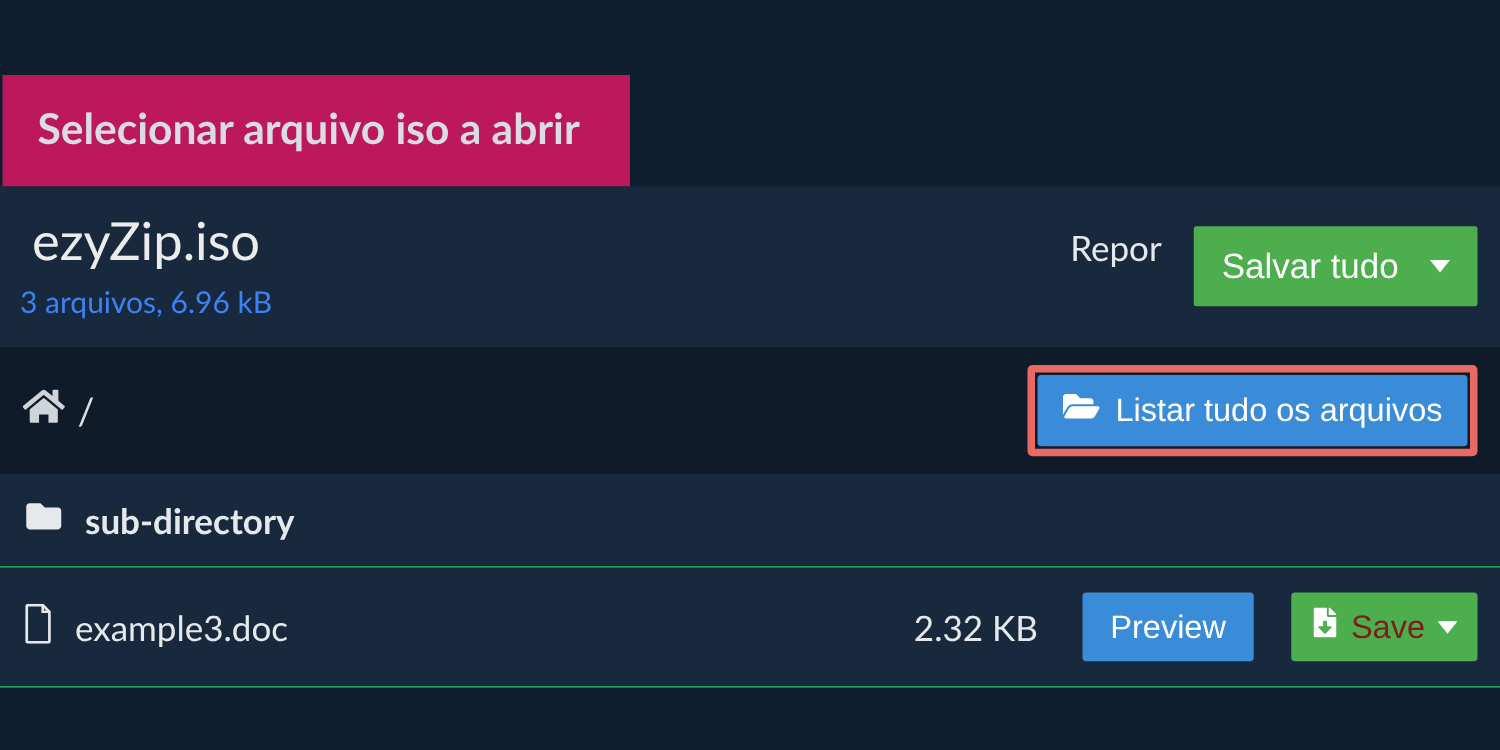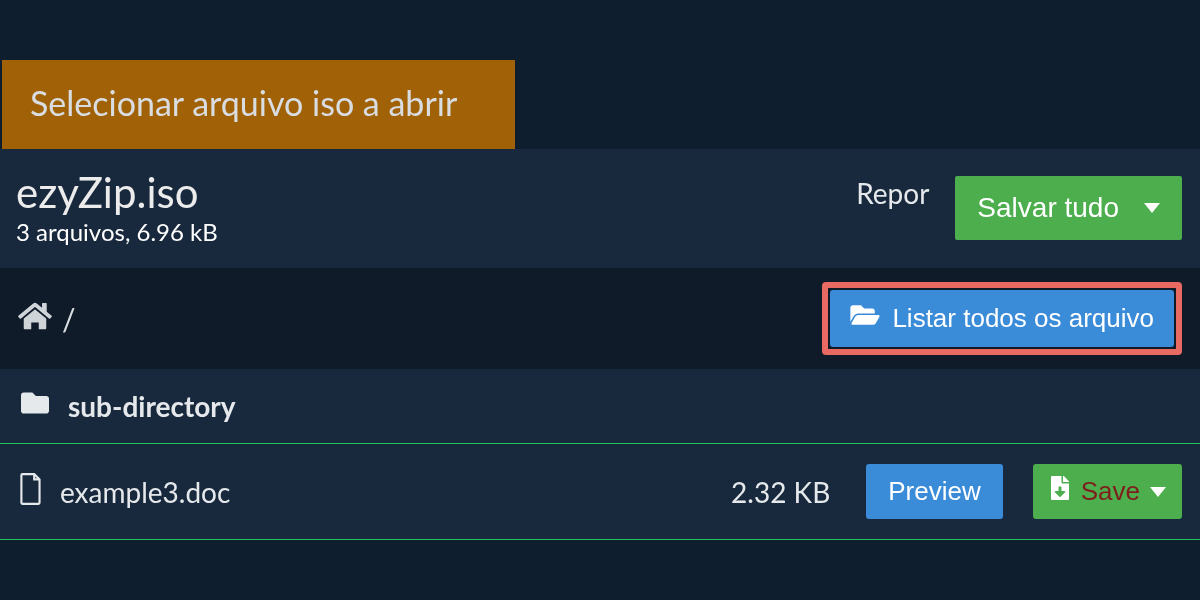--- a/index.html
+++ b/index.html
@@ -10,45 +10,46 @@
     width: 1200px;
     height: 600px;
     overflow: hidden;
   }
   .topbar {
     height: 60px;
     background: #0e1e2f;
   }
   .tab {
     display: inline-block;
-    background: #a16207;
+    background: #be185d;
     color: #d9dde1;
     font-size: 34px;
-    font-weight: 400;
-    padding: 22px 58px 26px 28px;
+    font-weight: 700;
+    padding: 22px 40px 26px 28px;
     margin-left: 2px;
   }
   .file-header {
     display: flex;
     align-items: center;
     justify-content: space-between;
     padding: 20px 18px 22px 16px;
     background: #18293d;
   }
   .file-title-block {}
   .file-title {
     font-size: 42px;
     font-weight: 400;
     color: #ececec;
     line-height: 1.1;
+    text-align: center;
   }
   .file-subtitle {
     font-size: 24px;
-    color: #ffffff;
-    margin-top: 2px;
+    color: #3b82f6;
+    margin-top: 12px;
   }
   .header-actions {
     display: flex;
     align-items: flex-start;
     gap: 26px;
   }
   .reset-link {
     font-size: 28px;
     color: #e6e9ec;
     cursor: pointer;
@@ -190,21 +191,21 @@
     </span>
     <span>/</span>
   </div>
   <div class="highlight-wrap">
     <button class="btn-blue">
       <span class="folder-open-icon">
         <svg viewBox="0 0 576 512">
             <path d="M572.694 292.093L500.27 416.248A63.997 63.997 0 01444.989 448H45.025c-18.523 0-30.064-20.093-20.731-36.093l72.424-124.155A64 64 0 01152 256h399.964c18.523 0 30.064 20.093 20.73 36.093zM152 224h328v-48c0-26.51-21.49-48-48-48H272l-64-64H48C21.49 64 0 85.49 0 112v278.046l69.077-118.418C86.214 242.25 117.989 224 152 224z"></path>
           </svg>
       </span>
-      <span>Listar todos os arquivo</span>
+      <span>Listar tudo os arquivos</span>
     </button>
   </div>
 </div>
 
 <div class="list">
 
   <div class="row">
     <div class="row-left">
       <span class="folder-icon">
         <svg viewBox="0 0 512 512">

